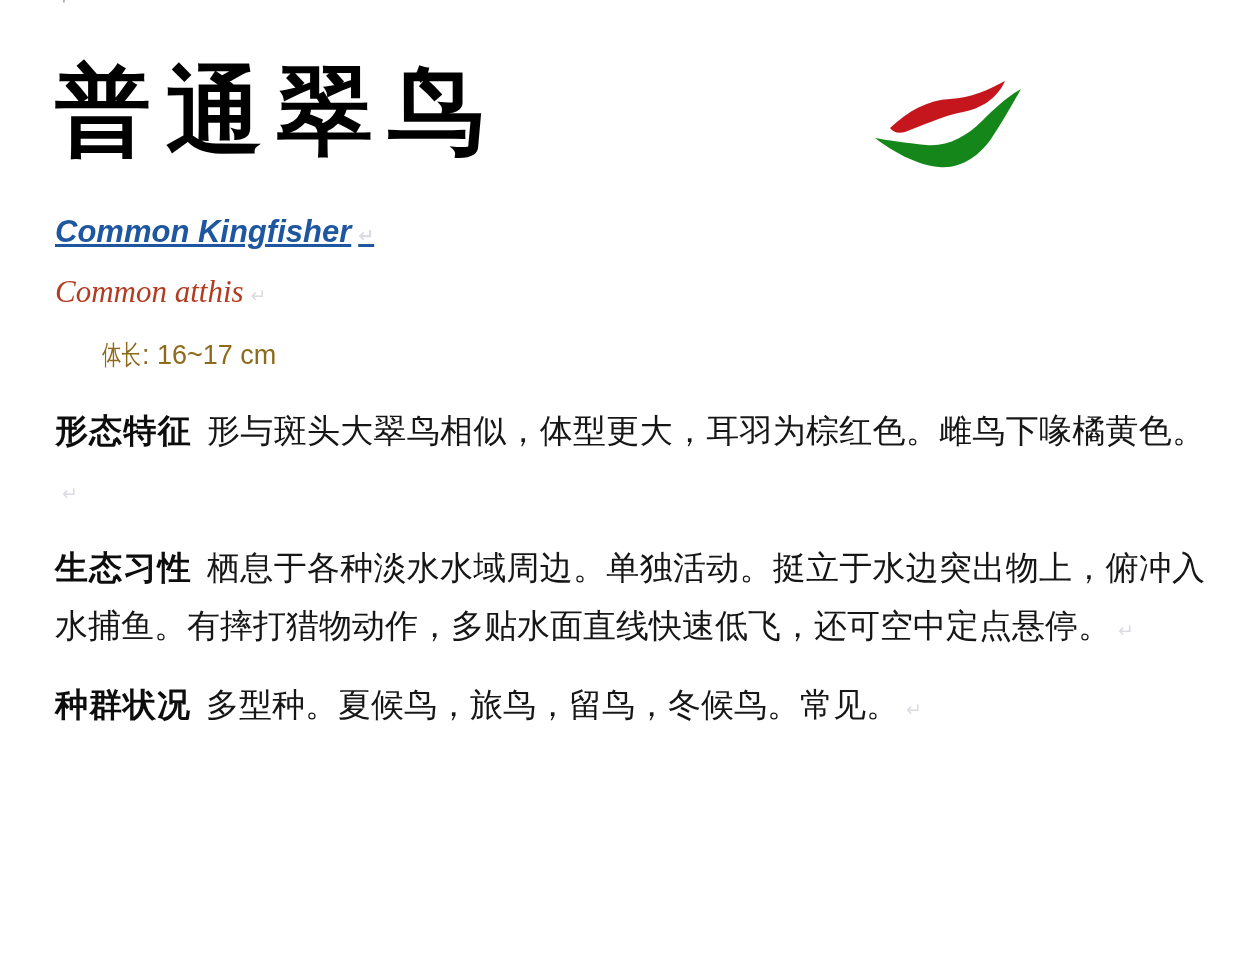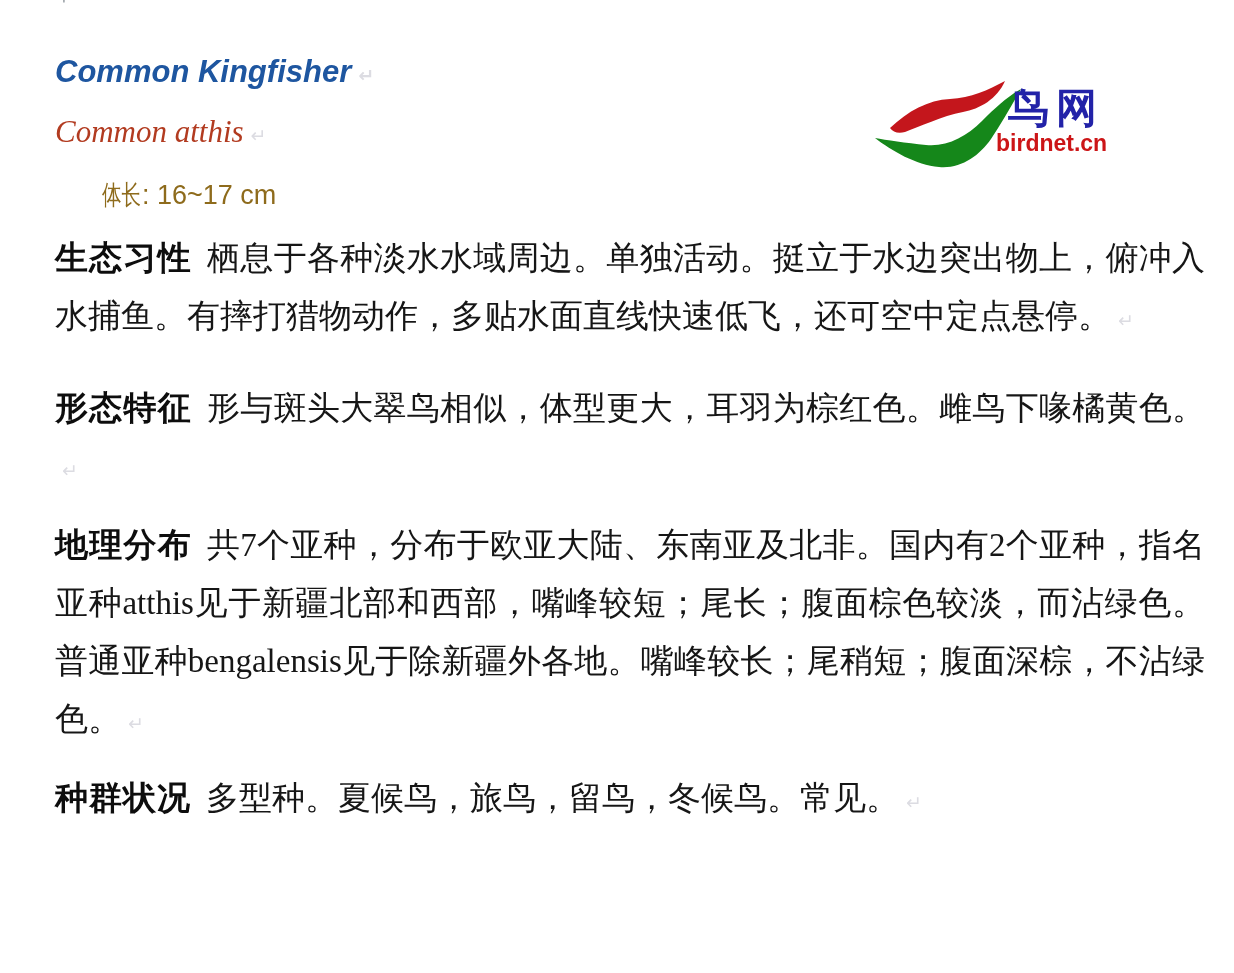--- a/index.html
+++ b/index.html
@@ -39,21 +39,21 @@
   .logo-domain{
     font-family:"Liberation Sans","DejaVu Sans",sans-serif;
     font-weight:700;font-size:23px;line-height:1.0;
     color:#cc1517;margin-left:-12px;margin-top:1px;
   }
   
   .name-en{
     margin-top:54px;
     font-family:"Liberation Sans","DejaVu Sans",sans-serif;
     font-style:italic;font-weight:600;
-    font-size:31px;line-height:1.15;color:#1e56a0;
+    font-size:31px;line-height:1.15;color:#1e56a0;text-decoration:underline;
   }
   .name-sci{
     margin-top:24px;
     font-family:"Liberation Serif","DejaVu Serif",serif;
     font-style:italic;font-weight:400;
     font-size:31px;line-height:1.15;color:#b23b20;
   }
   .size-line{
     margin-top:30px;
     font-family:"Liberation Sans","DejaVu Sans",sans-serif;
@@ -84,45 +84,41 @@
 </style>
 </head>
 <body>
 
 <div class="page">
 
   <span class="tick">'</span>
 
   <div class="content">
 
+    <h1 class="title">普通翠鸟</h1>
 
     <div class="logo">
       <svg class="logo-swoosh" width="150" height="100" viewBox="0 0 150 100" aria-hidden="true">
         <path d="M18,52 C36,35 56,24 78,23 C99,22 116,14 133,5
                  C125,23 108,33 91,36 C70,40 47,51 33,56
                  C26,58 21,56 18,52 Z" fill="#c4161c"></path>
         <path d="M3,62 C20,75 44,89 67,91 C89,93 107,80 119,63
                  C129,48 139,31 149,13
                  C136,20 124,31 110,45 C94,61 75,71 54,69
                  C34,67 14,64 3,62 Z" fill="#15871a"></path>
       </svg>
-      <div class="logo-text">
-        <div class="logo-cn">鸟网</div>
-        <div class="logo-domain">birdnet.cn</div>
-      </div>
     </div>
 
     <div class="name-en"><span>Common Kingfisher</span><span class="pmark">↵</span></div>
 
     <div class="name-sci"><span>Common atthis</span><span class="pmark">↵</span></div>
 
     <div class="size-line"><span class="size-label">体长</span><span>: 16~17  cm</span></div>
 
+    <p class="para first"><span class="sec-label">形态特征</span><span class="sec-text">形与斑头大翠鸟相似，体型更大，耳羽为棕红色。雌鸟下喙橘黄色。</span><span class="pmark">↵</span></p>
+
     <p class="para"><span class="sec-label">生态习性</span><span class="sec-text">栖息于各种淡水水域周边。单独活动。挺立于水边突出物上，俯冲入水捕鱼。有摔打猎物动作，多贴水面直线快速低飞，还可空中定点悬停。</span><span class="pmark">↵</span></p>
 
-    <p class="para first"><span class="sec-label">形态特征</span><span class="sec-text">形与斑头大翠鸟相似，体型更大，耳羽为棕红色。雌鸟下喙橘黄色。</span><span class="pmark">↵</span></p>
-
-    <p class="para"><span class="sec-label">地理分布</span><span class="sec-text">共7个亚种，分布于欧亚大陆、东南亚及北非。国内有2个亚种，指名亚种atthis见于新疆北部和西部，嘴峰较短；尾长；腹面棕色较淡，而沾绿色。普通亚种bengalensis见于除新疆外各地。嘴峰较长；尾稍短；腹面深棕，不沾绿色。</span><span class="pmark">↵</span></p>
 
     <p class="para"><span class="sec-label">种群状况</span><span class="sec-text">多型种。夏候鸟，旅鸟，留鸟，冬候鸟。常见。</span><span class="pmark">↵</span></p>
 
   </div>
 </div>
 
 </body></html>

